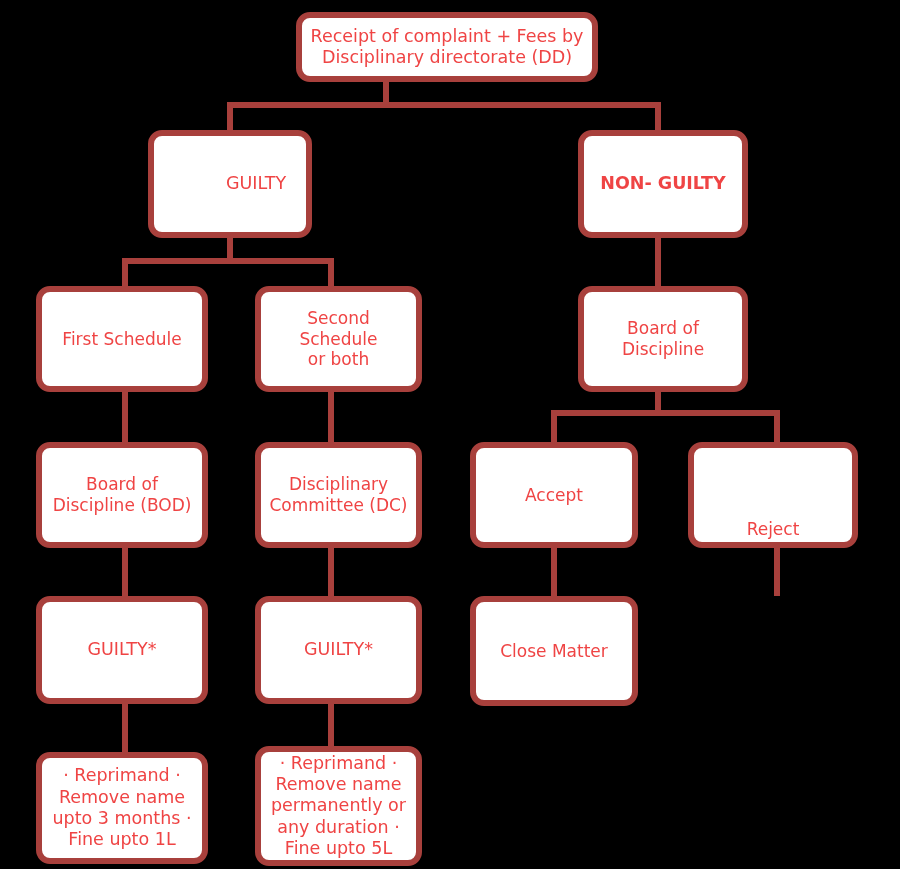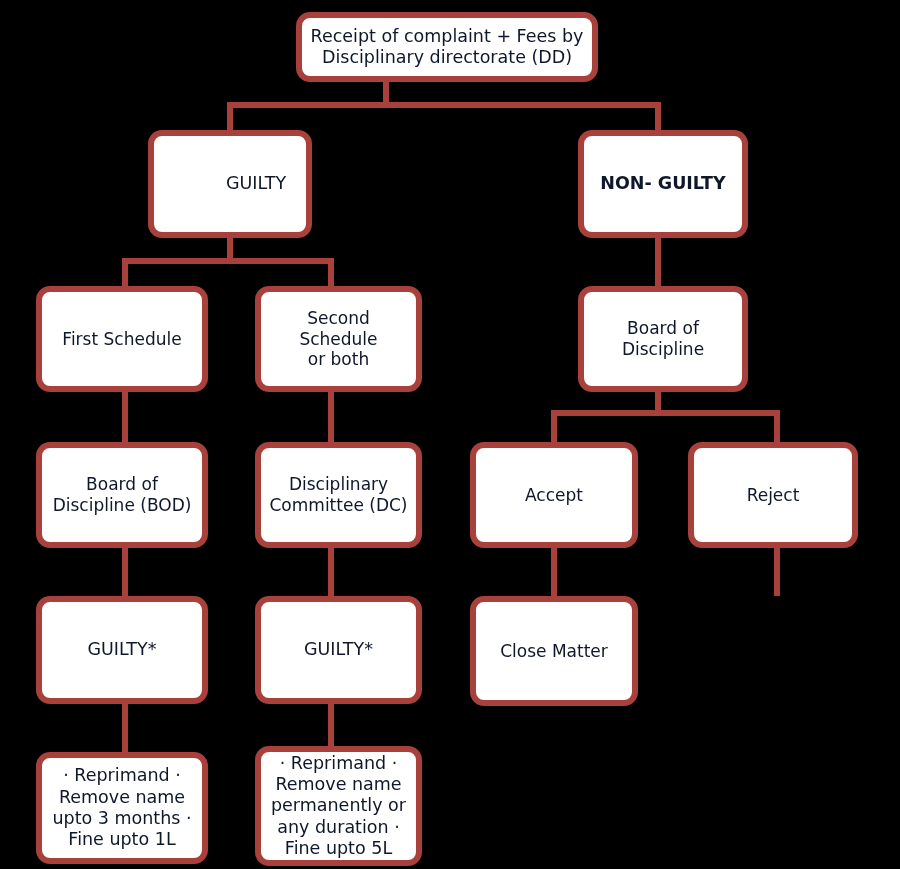--- a/index.html
+++ b/index.html
@@ -18,21 +18,21 @@
   .node {
     position: absolute;
     box-sizing: border-box;
     background: #ffffff;
     border: 6px solid #a8403c;
     border-radius: 14px;
     display: flex;
     align-items: center;
     justify-content: center;
     text-align: center;
-    color: #0f172a;
+    color: #ef4444;
     line-height: 1.22;
     padding: 2px 8px;
     z-index: 3;
   }
   .node .label {
     display: block;
     width: 100%;
     white-space: pre-line;
   }
   
@@ -123,21 +123,21 @@
 
   <div class="node fs-md" style="left:255px; top:442px; width:167px; height:106px;">
     <span class="label">Disciplinary
 Committee (DC)</span>
   </div>
 
   <div class="node fs-md" style="left:470px; top:442px; width:168px; height:106px;">
     <span class="label">Accept</span>
   </div>
 
-  <div class="node fs-md" style="left:688px; top:442px; width:170px; height:106px;">
+  <div class="node fs-md" style="left:688px; top:442px; width:170px; height:106px;align-items:flex-end;">
     <span class="label">Reject</span>
   </div>
 
   <div class="node fs-lg" style="left:36px; top:596px; width:172px; height:108px;">
     <span class="label">GUILTY*</span>
   </div>
 
   <div class="node fs-lg" style="left:255px; top:596px; width:167px; height:108px;">
     <span class="label">GUILTY*</span>
   </div>

